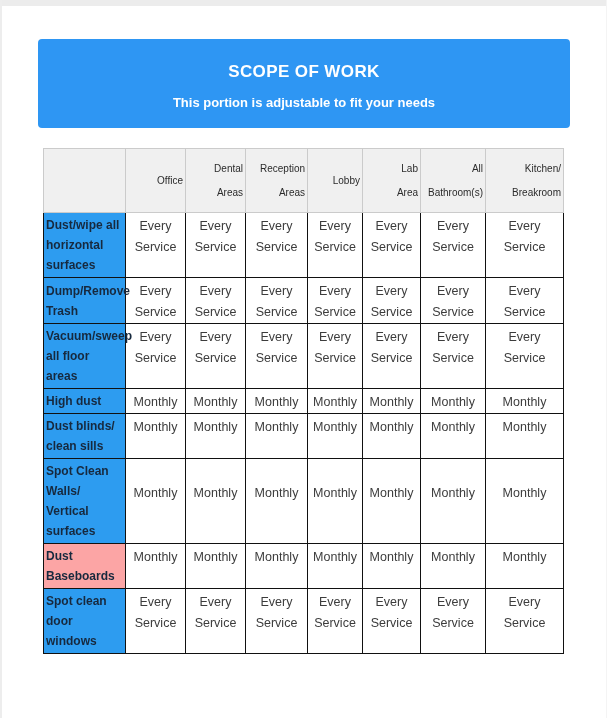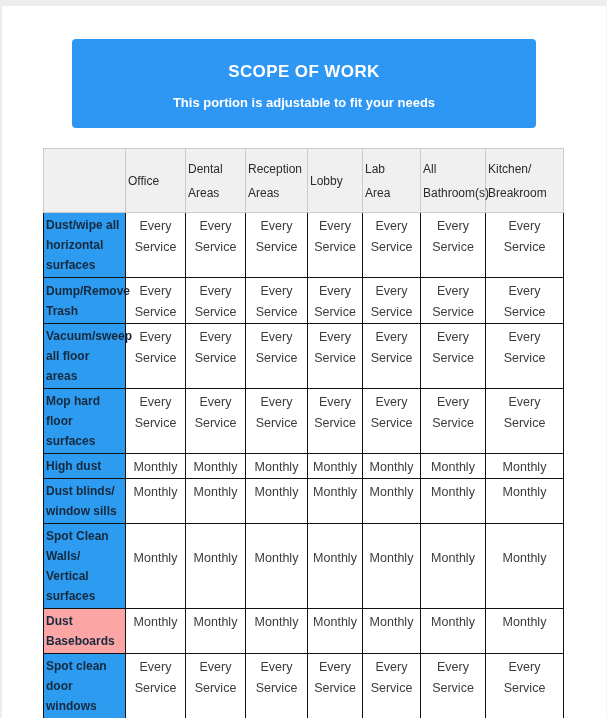--- a/index.html
+++ b/index.html
@@ -10,21 +10,21 @@
     font-family: "Liberation Sans", "DejaVu Sans", sans-serif;
     border-left: 2px solid #ededed;
     border-right: 1px solid #f4f4f4;
     position: relative;
     overflow: hidden;
   }
   .top-strip { height: 6px; width: 100%; background: #ececec; }
 
   .banner {
     margin: 33px auto 8px;
-    width: 464px; height: 89px;
+    width: 532px; height: 89px;
     border-radius: 4px;
     text-align: center;
     color: #ffffff;
   }
   .banner-title {
     margin: 0; padding-top: 23px;
     font-size: 17px; font-weight: bold; letter-spacing: 0.4px;
   }
   .banner-subtitle {
     margin: 13px 0 0;
@@ -33,24 +33,24 @@
 
   .table-wrap { margin: 20px 0 0 41px; }
   table.scope {
     border-collapse: collapse;
     table-layout: fixed;
     width: 520px;
   }
   table.scope thead th {
     background: #f0f0f0;
     border: 1px solid #cbcbcb;
-    font-size: 12px; font-weight: normal; color: #2b2b2b;
+    font-size: 10px; font-weight: normal; color: #2b2b2b;
     line-height: 24px;
     white-space: pre-line;
-    text-align: left; vertical-align: middle;
+    text-align: right; vertical-align: middle;
     padding: 0 2px;
   }
   table.scope tbody th {
     border: 1px solid #111111;
     font-size: 12px; font-weight: bold; color: #17293e;
     line-height: 20px;
     white-space: pre-line;
     text-align: left; vertical-align: middle;
     padding: 2px;
   }
@@ -131,44 +131,33 @@
           <th style="background: rgb(45, 156, 240);">Vacuum/sweep
 all floor areas</th>
           <td>Every Service</td>
           <td>Every Service</td>
           <td>Every Service</td>
           <td>Every Service</td>
           <td>Every Service</td>
           <td>Every Service</td>
           <td>Every Service</td>
         </tr>
-        <tr style="height: 44px;">
-          <th style="background: rgb(45, 156, 240);">Mop hard floor
-surfaces</th>
-          <td>Every Service</td>
-          <td>Every Service</td>
-          <td>Every Service</td>
-          <td>Every Service</td>
-          <td>Every Service</td>
-          <td>Every Service</td>
-          <td>Every Service</td>
-        </tr>
         <tr style="height: 24px;">
           <th style="background: rgb(45, 156, 240);">High dust</th>
           <td>Monthly</td>
           <td>Monthly</td>
           <td>Monthly</td>
           <td>Monthly</td>
           <td>Monthly</td>
           <td>Monthly</td>
           <td>Monthly</td>
         </tr>
         <tr style="height: 44px;">
           <th style="background: rgb(45, 156, 240);">Dust blinds/
-window sills</th>
+clean sills</th>
           <td>Monthly</td>
           <td>Monthly</td>
           <td>Monthly</td>
           <td>Monthly</td>
           <td>Monthly</td>
           <td>Monthly</td>
           <td>Monthly</td>
         </tr>
         <tr class="pad-deep" style="height: 82px;">
           <th style="background: rgb(45, 156, 240);">Spot Clean

